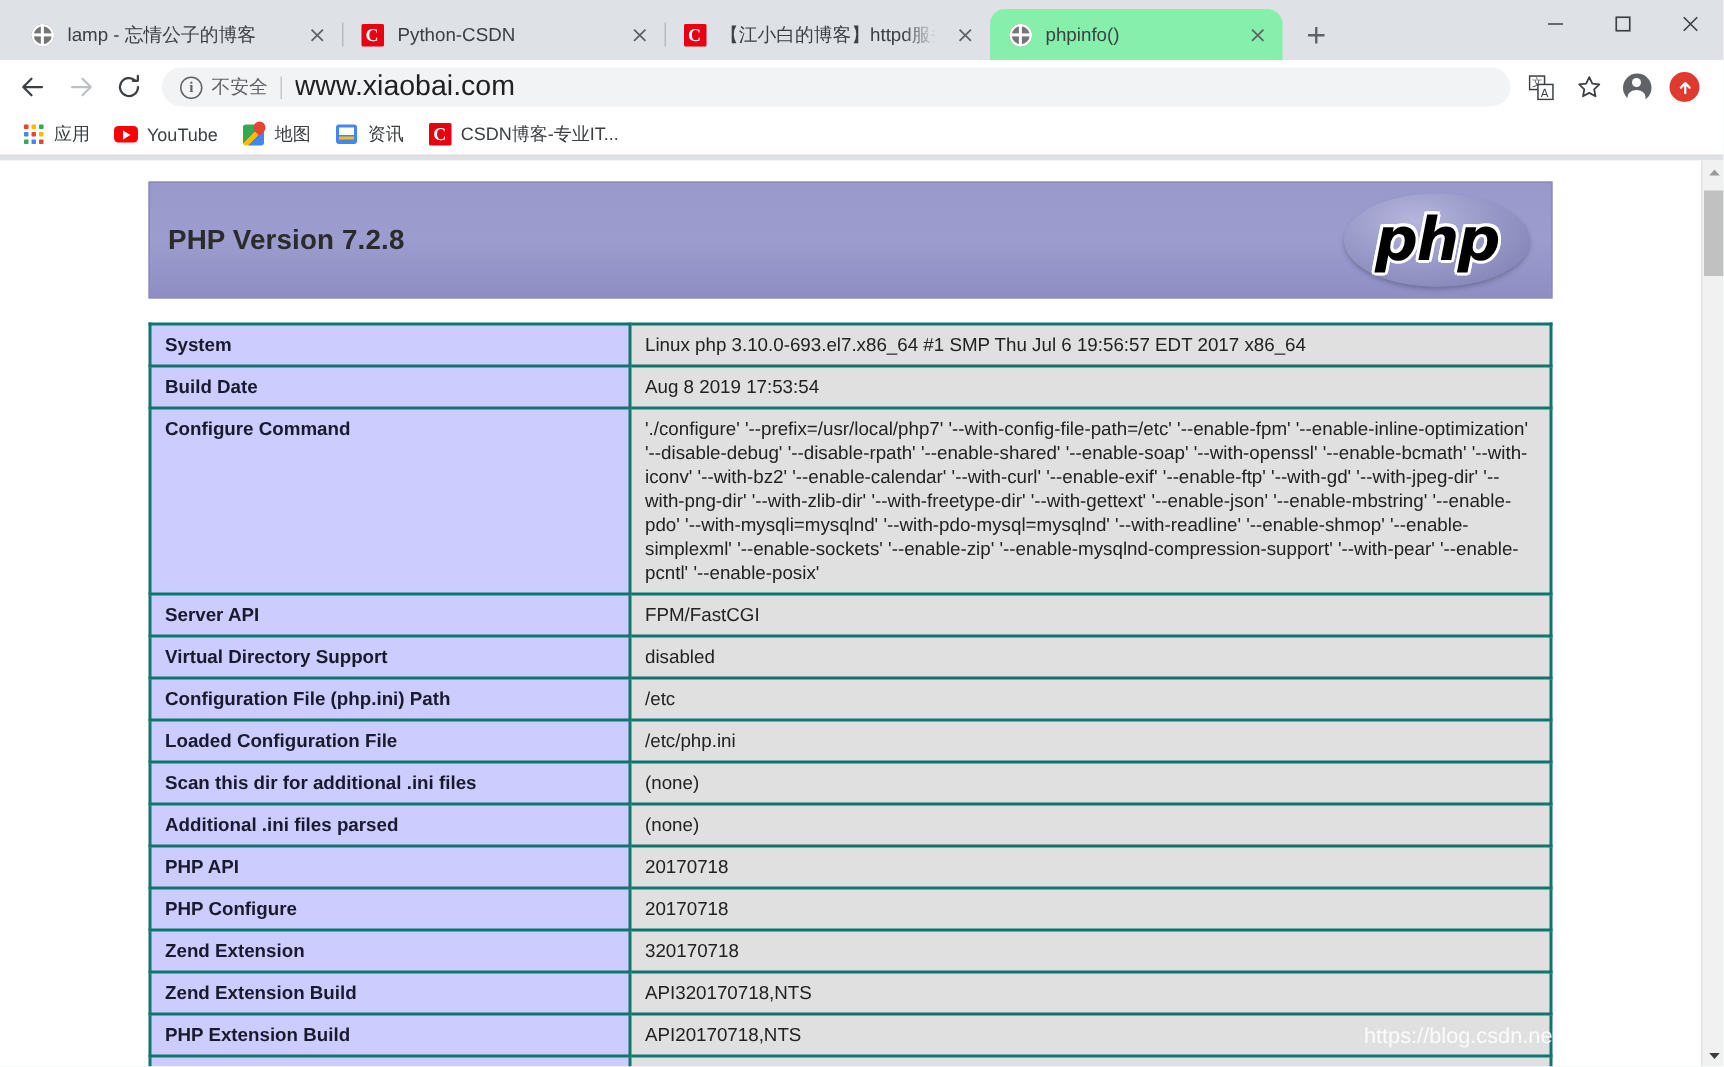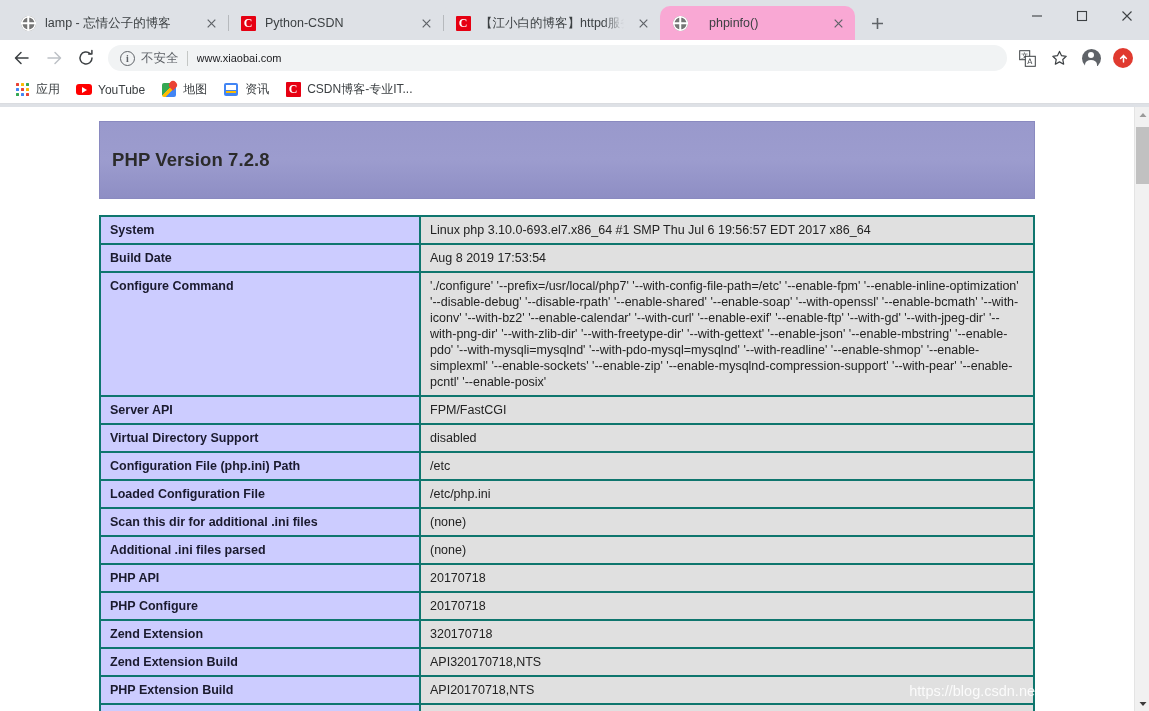--- a/index.html
+++ b/index.html
@@ -37,23 +37,22 @@
   .tab.inactive + .tab.inactive::before,
   .tab.inactive::before {
     content: "";
     position: absolute;
     left: 0; top: 9px;
     width: 1px; height: 16px;
     background: #b6b9bd;
   }
   .tab.first::before { background: transparent; }
   .tab.active {
-    background: #f9a8d4;
+    background: #86efac;
     border-radius: 10px 10px 0 0;
-    gap: 12px;
   }
   .tab.active::before { background: transparent; }
   .tab-favicon {
     width: 16px; height: 16px;
     margin-right: 9px;
     flex: 0 0 16px;
     display:flex; align-items:center; justify-content:center;
   }
   .tab-title {
     white-space: nowrap;
@@ -154,21 +153,21 @@
     border:1.3px solid #5f6368;
     color:#5f6368;
     font-size:10px; line-height:13px; text-align:center;
     font-family:"Liberation Serif",serif;
     font-weight:bold;
     flex:0 0 15px;
     margin-right:6px;
   }
   .insecure-label { color:#5f6368; font-size:12.5px; margin-right:8px; }
   .omnibox-sep { width:1px;height:15px;background:#c4c7c5;margin-right:9px;flex:0 0 1px;}
-  .url-text { color:#202124; font-size:11px; white-space:nowrap; overflow:hidden; }
+  .url-text { color:#202124; font-size:19px; white-space:nowrap; overflow:hidden; }
   .tb-right { display:flex; align-items:center; flex:0 0 auto; }
   .avatar-ico {
     width:19px;height:19px;border-radius:50%;
     background:#5f6368; position:relative;
   }
   .avatar-ico::before{
     content:""; position:absolute; left:50%;top:3.5px;
     width:6px;height:6px;border-radius:50%;background:#ffffff;
     transform:translateX(-50%);
   }
@@ -539,20 +538,24 @@
         </div>
       </div>
   </div>
 
   <div class="viewport">
     <div class="page">
       <div class="center">
 
         <div class="php-banner">
           <div class="php-title">PHP Version 7.2.8</div>
+          <div class="php-logo">
+            <span class="php-ellipse"></span>
+            <span class="php-word">php</span>
+          </div>
         </div>
 
         <table class="info">
           <tbody id="rows-host">
               <tr>
                 <td class="k">System</td>
                 <td class="v">Linux php 3.10.0-693.el7.x86_64 #1 SMP Thu Jul 6 19:56:57 EDT 2017 x86_64</td>
               </tr>
               <tr>
                 <td class="k">Build Date</td>

